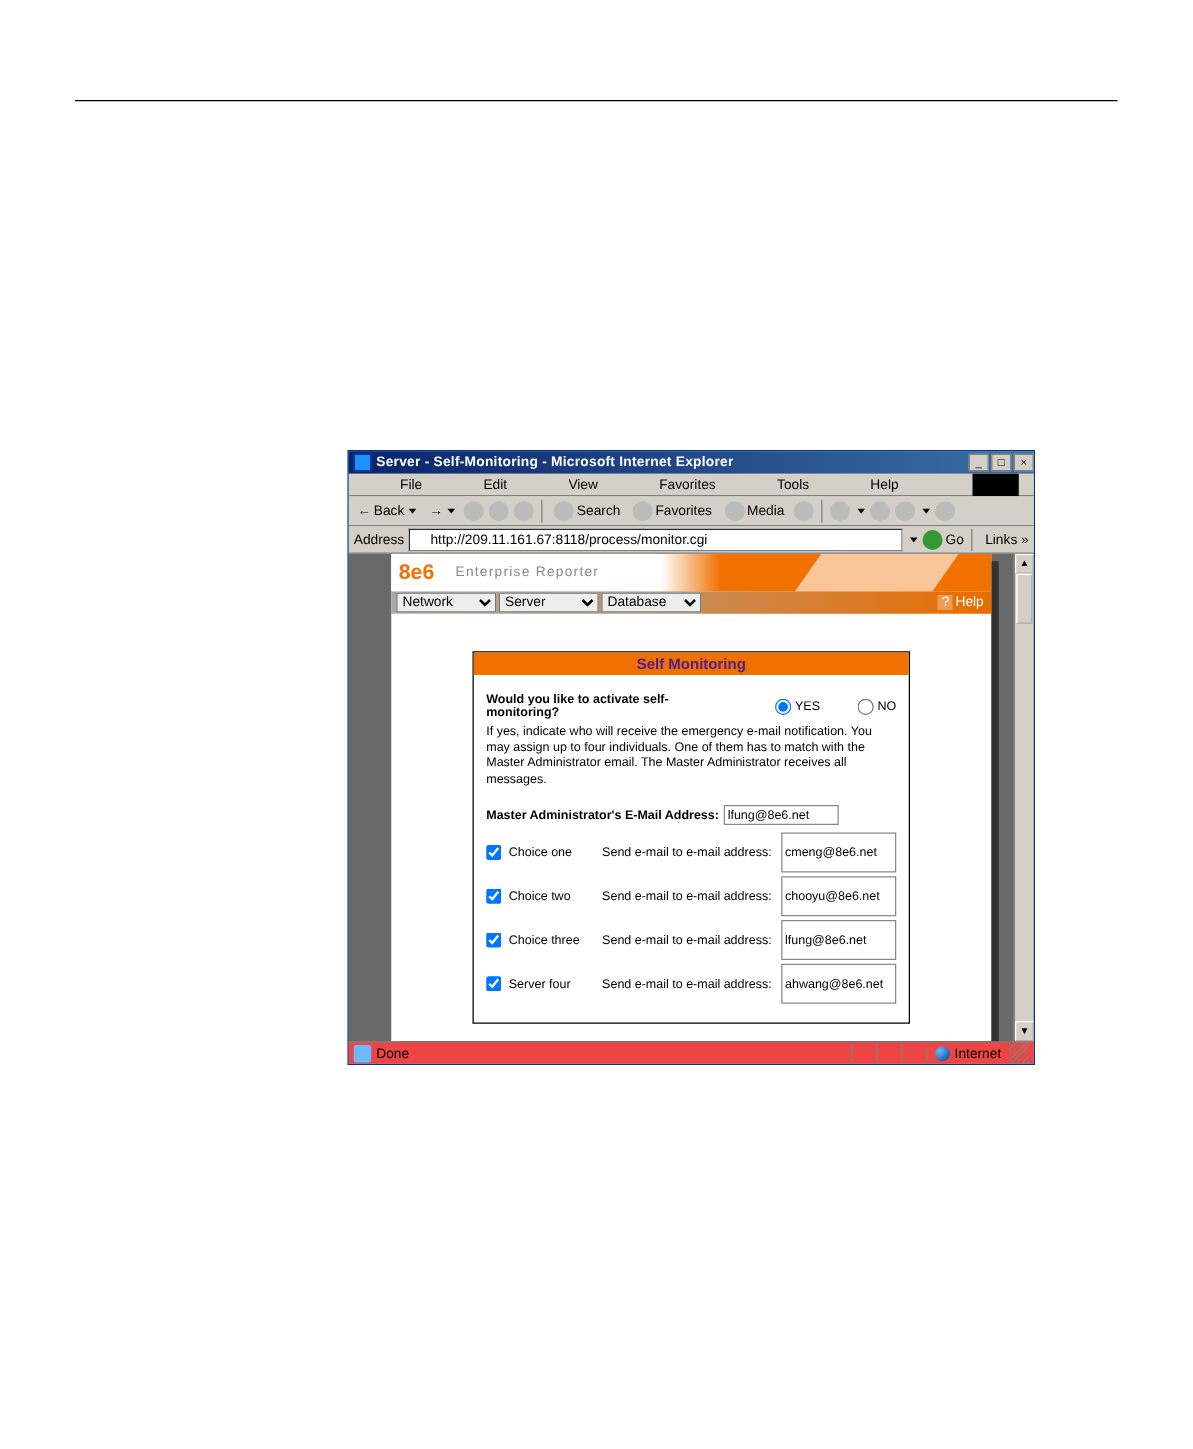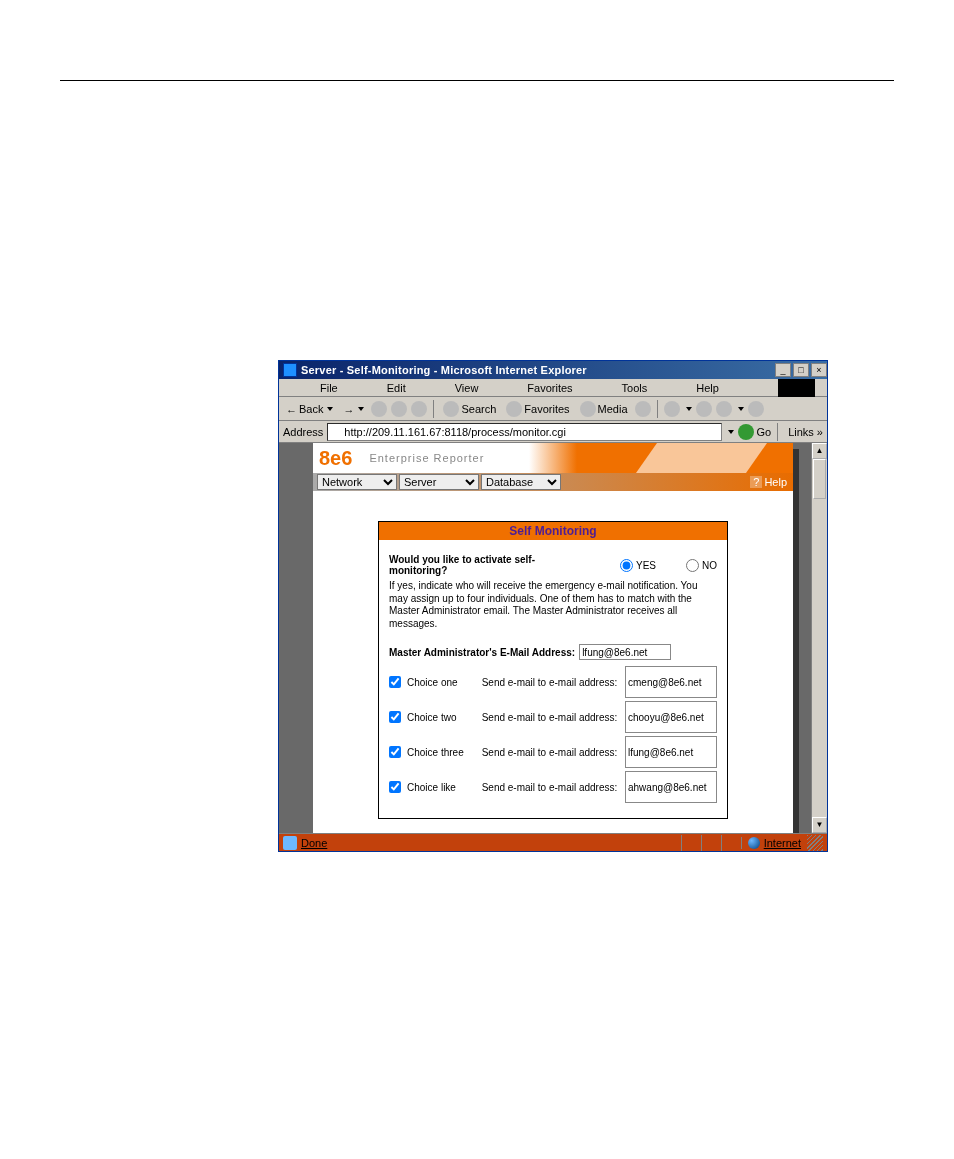--- a/index.html
+++ b/index.html
@@ -24,21 +24,21 @@
   .addrbar { background:#d4d0c8; height:22px; display:flex; align-items:center; padding:0 4px; gap:4px; border-bottom:1px solid #808080; font-size:11px;}
   .addrbar input { flex:1; height:18px; font-size:11px; padding-left:16px; background:#fff; border:1px inset #808080;}
   .addrbar .go-btn { display:flex; align-items:center; gap:2px;}
   .addrbar .links { margin-left:4px;}
   .viewport { background:#696969; height:390px; position:relative; overflow:hidden;}
   .vscroll { position:absolute; right:0; top:0; bottom:0; width:16px; background:#d4d0c8; border-left:1px solid #808080;}
   .vscroll .arrow-btn { height:16px; background:#d4d0c8; border:1px outset #fff; font-size:8px; text-align:center; line-height:14px;}
   .vscroll .thumb { position:absolute; left:1px; right:1px; top:16px; height:40px; background:#d4d0c8; border:1px outset #fff;}
   .content-wrap { position:absolute; left:34px; right:34px; top:0; bottom:0; background:#fff; box-shadow:6px 6px 0 #333;}
   .banner { height:30px; background:linear-gradient(to right,#fff 0,#fff 45%,#f07000 55%,#f07000 100%); display:flex; align-items:center; padding-left:6px; position:relative; overflow:hidden;}
-  .banner .logo-8e6 { color:#f07000; font-weight:bold; font-size:20px; font-family:Arial;}
+  .banner .logo-8e6 { color:#f07000; font-weight:bold; font-size:17px; font-family:Arial;}
   .banner .logo-sub { color:#888; font-size:11px; letter-spacing:1px; margin-left:17px;}
   .banner .ang { position:absolute; right:40px; top:-10px; width:110px; height:60px; background:#fff; transform:skewX(-35deg); opacity:.6;}
   .navbar { height:18px; background:linear-gradient(to right,#aaa,#e86c00); display:flex; align-items:center; padding-left:4px; gap:2px;}
   .navbar select { font-size:11px; height:16px; width:80px; background:#eee;}
   .navbar .help { margin-left:auto; margin-right:6px; color:#fff; font-size:11px; display:flex; align-items:center; gap:2px;}
   .navbar .help::before { content:'?'; display:inline-block; width:12px; height:12px; background:rgba(255,255,255,.3); text-align:center; line-height:12px;}
   .content-body { padding:30px 50px 0 50px; display:flex; justify-content:center;}
   .panel { width:350px; border:1px solid #000;}
   .panel-title { background:#f07000; color:#4c1d95; font-weight:bold; text-align:center; font-size:12px; padding:2px 0;}
   .panel-body { padding:14px 10px 12px 10px; font-size:10px;}
@@ -49,21 +49,21 @@
   .master-row { display:flex; align-items:center; gap:4px; margin-bottom:6px; font-size:10px;}
   .master-row .label { font-weight:bold;}
   .master-row input { width:92px; height:16px; font-size:10px; border:1px solid #888; padding-left:2px;}
   .choice-row { display:flex; align-items:center; gap:6px; margin-bottom:3px; font-size:10px;}
   .choice-row input[type=checkbox] { width:12px; height:12px;}
   .choice-row .choice-label { width:70px;}
   .choice-row .send-label { width:140px;}
   .choice-row input[type=text] { width:92px; height:32px; font-size:10px; border:1px solid #888; padding-left:2px;}
   .save-row { text-align:center; margin-top:6px;}
   .save-row button { font-size:11px; padding:1px 8px; background:#d4d0c8; border:1px outset #fff;}
-  .statusbar { height:18px; background:#c2410c; display:flex; align-items:center; border-top:1px solid #808080; font-size:11px; padding:0 4px;text-decoration:underline;}
+  .statusbar { height:18px; background:#ef4444; display:flex; align-items:center; border-top:1px solid #808080; font-size:11px; padding:0 4px;}
   .statusbar .done-ico { width:14px; height:14px; background:#6db8ff; border-radius:2px; margin-right:4px;}
   .statusbar .cells { margin-left:auto; display:flex;}
   .statusbar .cell { width:20px; height:16px; border-left:1px solid #808080;}
   .statusbar .zone { display:flex; align-items:center; gap:4px; border-left:1px solid #808080; padding:0 6px;}
   .statusbar .globe { width:12px; height:12px; background:radial-gradient(circle at 30% 30%,#6db8ff,#004080); border-radius:50%;}
   .resize { width:16px; height:16px; background:repeating-linear-gradient(135deg,#808080 0,#808080 1px,transparent 1px,transparent 3px);}
 </style>
 </head>
 <body>
 
@@ -185,21 +185,21 @@
               <input type="text" value="chooyu@8e6.net" style="">
             </div>
             <div class="choice-row">
               <input type="checkbox" checked="" style="">
               <span class="choice-label">Choice three</span>
               <span class="send-label">Send e-mail to e-mail address:</span>
               <input type="text" value="lfung@8e6.net" style="">
             </div>
             <div class="choice-row">
               <input type="checkbox" checked="" style="">
-              <span class="choice-label">Choice like</span>
+              <span class="choice-label">Server four</span>
               <span class="send-label">Send e-mail to e-mail address:</span>
               <input type="text" value="ahwang@8e6.net" style="">
             </div>
 
           </div>
         </div>
       </div>
     </div>
 
     <div class="vscroll">

